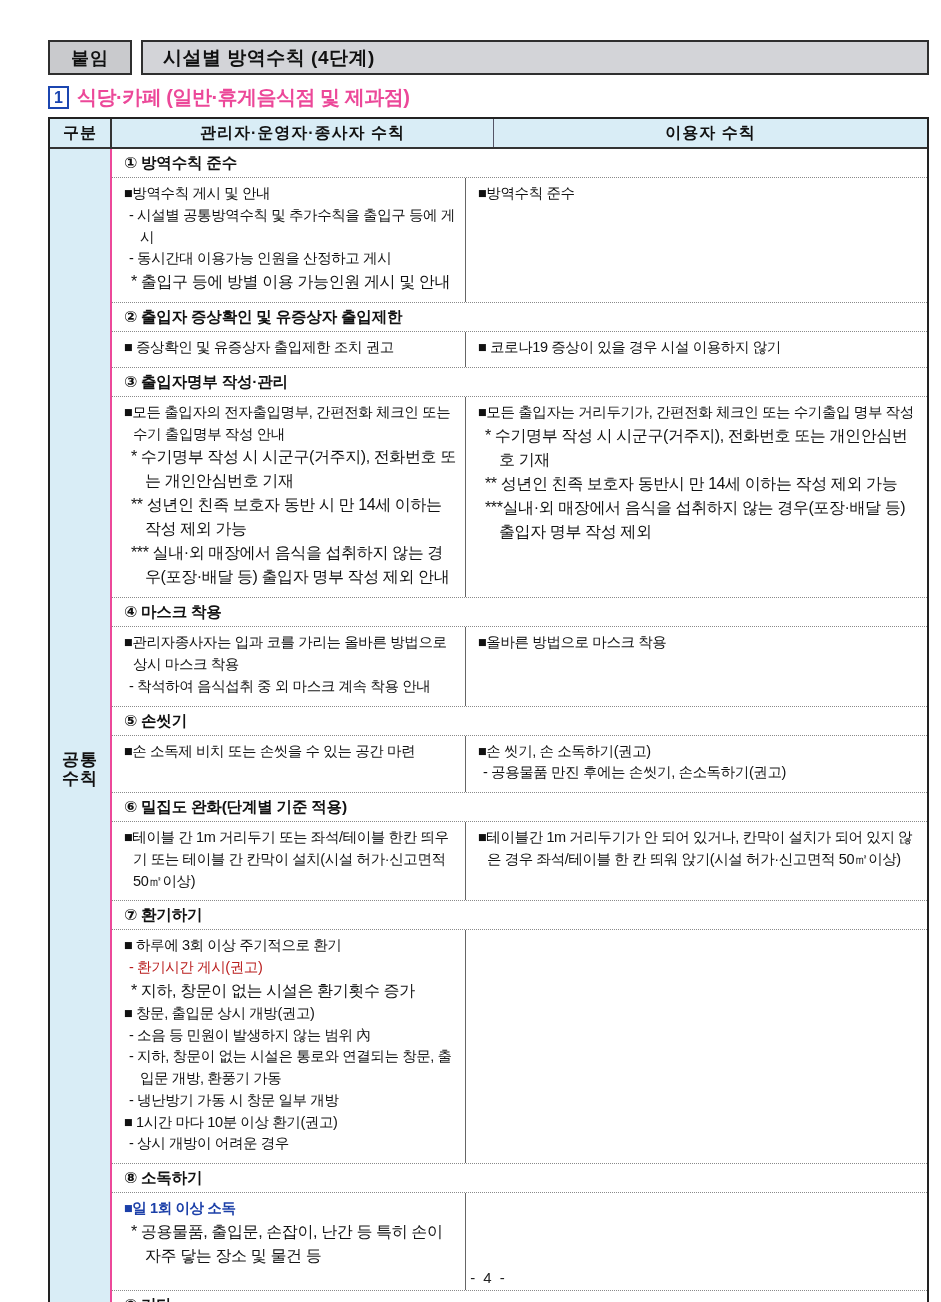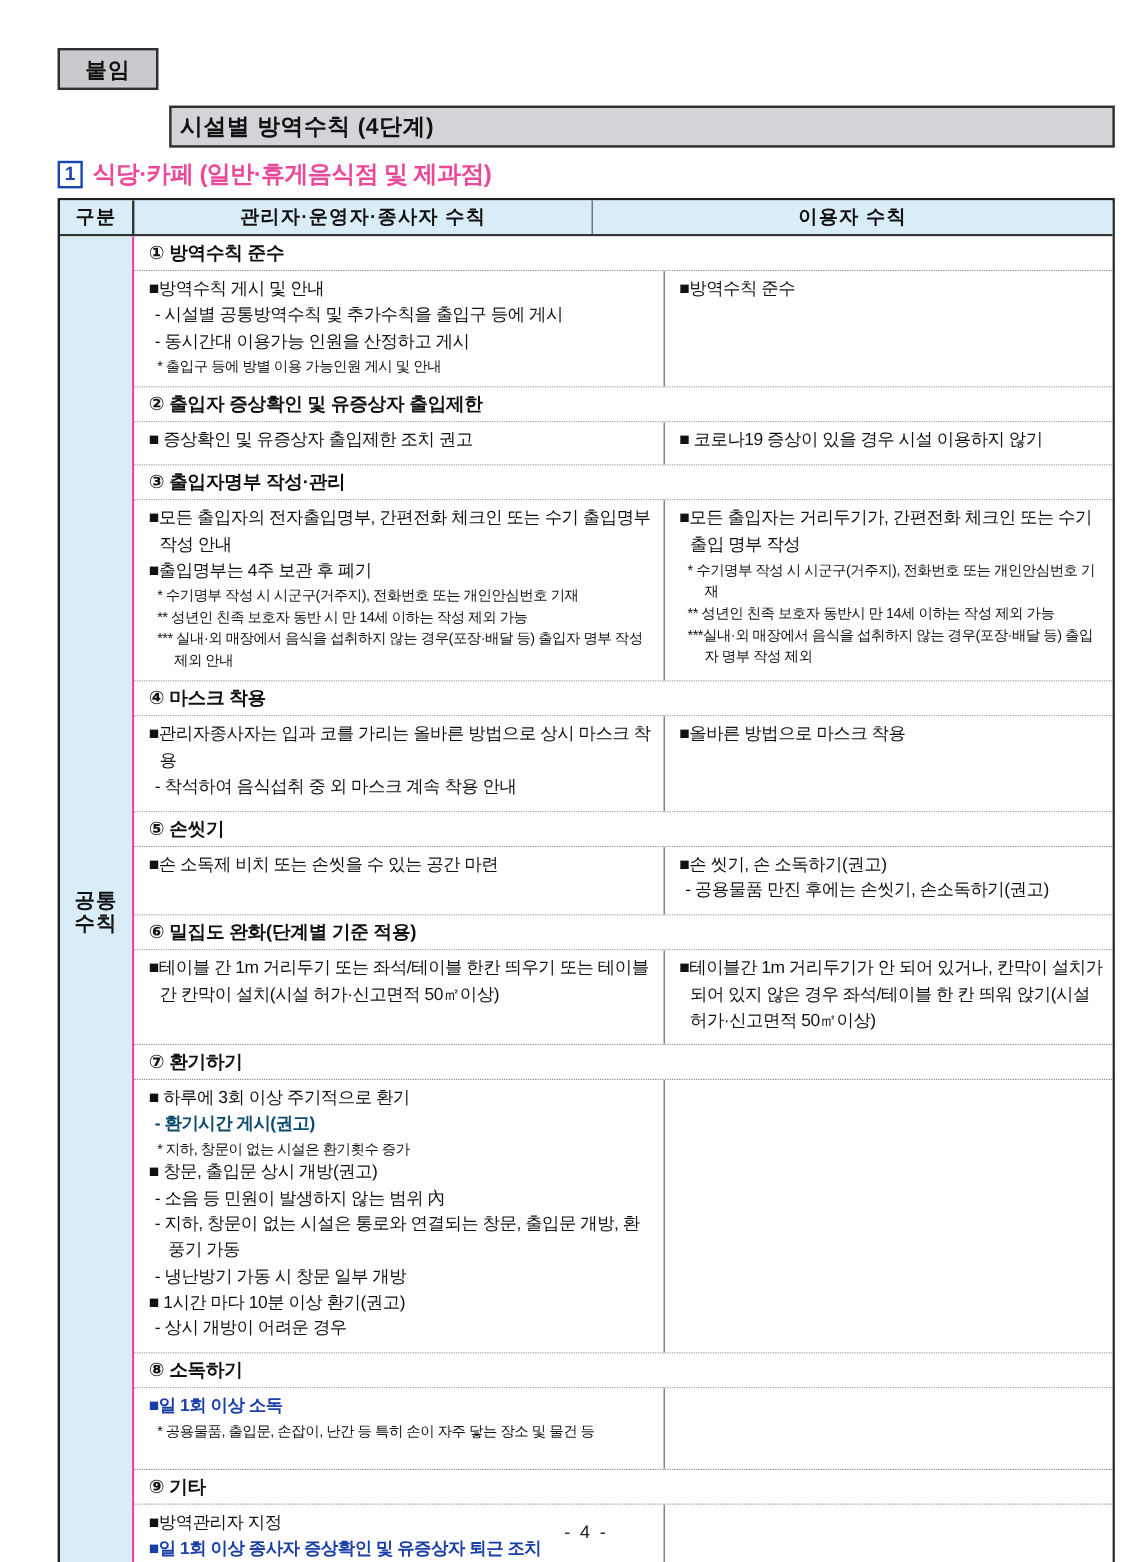--- a/index.html
+++ b/index.html
@@ -6,22 +6,22 @@
   html,body { background:#ffffff; }
   body { font-family:"Liberation Sans","DejaVu Sans",sans-serif; color:#111; }
   .page { position:relative; width:941px; height:1302px; background:#fff; padding:40px 12px 0 48px; overflow:hidden; }
 
   
   .hdr-row { display:flex; gap:9px; width:881px; }
   .attach-box { width:84px; height:35px; background:#c9cacd; border:2px solid #2f2f2f;
                 display:flex; align-items:center; justify-content:center;
                 font-weight:bold; font-size:18px; letter-spacing:1px; }
   .title-box { flex:1; height:35px; background:#d3d4d8; border:2px solid #2f2f2f;
-               display:flex; align-items:center; padding-left:7px;
-               font-weight:bold; font-size:19px; letter-spacing:0.5px;margin-top:48px; }
+               display:flex; align-items:center; padding-left:20px;
+               font-weight:bold; font-size:19px; letter-spacing:0.5px; }
 
   
   .sec-title-row { display:flex; align-items:center; gap:8px; margin:9px 0 6px 0; }
   .sec-num-box { border:2px solid #1b45b0; color:#1b45b0; font-weight:bold; font-size:16px;
                  width:21px; height:23px; display:flex; align-items:center; justify-content:center; }
   .sec-title-text { color:#ec4899; font-weight:bold; font-size:20px; letter-spacing:-0.5px; }
 
   
   .tbl { width:881px; border:2px solid #222; }
   .thead { display:flex; background:#d9edf6; border-bottom:2px solid #333; height:30px; }
@@ -36,28 +36,28 @@
             display:flex; flex-direction:column; justify-content:center; align-items:center;
             font-weight:bold; font-size:17px; line-height:1.1; letter-spacing:1px; }
   .gsecs { flex:1; display:flex; flex-direction:column; }
 
   .sec-head { border-bottom:1px dotted #8a8a8a; padding:4px 10px 3px 12px;
               font-weight:bold; font-size:15.5px; letter-spacing:-0.2px; background:#fff; }
   .sec-row { display:flex; border-bottom:1px dotted #8a8a8a; background:#fff; }
   .gsecs > :last-child { border-bottom:none; }
 
   .cell { padding:5px 8px 8px 8px; }
-  .cell.left  { width:442px; border-right:1px solid #666; }
+  .cell.left  { width:354px; border-right:1px solid #666; }
   .cell.right { flex:1; }
 
   .ln { font-size:14.5px; line-height:1.5; padding-left:13px; text-indent:-9px; letter-spacing:-0.4px; }
   .ln.d { padding-left:20px; text-indent:-11px; }
-  .ln.n { font-size:12px; line-height:1.5; padding-left:25px; text-indent:-14px; }
+  .ln.n { font-size:16px; line-height:1.5; padding-left:25px; text-indent:-14px; }
   .ln.bb { color:#1b3fa8; font-weight:bold; }
-  .ln.db { color:#0c4a6e; font-weight:bold; padding-left:20px; text-indent:-11px; }
+  .ln.db { color:#b91c1c; font-weight:normal; padding-left:20px; text-indent:-11px; }
   .cell.tall { padding-bottom:22px; }
 
   
   .footer { position:absolute; bottom:16px; left:48px; width:881px; text-align:center;
             font-size:15px; letter-spacing:2px; color:#222; }
 </style>
 </head>
 <body>
 
 <div class="page">
@@ -109,21 +109,20 @@
                 <div class="ln b">■ 증상확인 및 유증상자 출입제한 조치 권고</div>
               </div>
               <div class="cell right">
                 <div class="ln b">■ 코로나19 증상이 있을 경우 시설 이용하지 않기</div>
               </div>
             </div>
             <div class="sec-head">③ 출입자명부 작성·관리</div>
             <div class="sec-row">
               <div class="cell left">
                 <div class="ln b">■모든 출입자의 전자출입명부, 간편전화 체크인 또는 수기 출입명부 작성 안내</div>
-                <div class="ln b">■출입명부는 4주 보관 후 폐기</div>
                 <div class="ln n">* 수기명부 작성 시 시군구(거주지), 전화번호 또는 개인안심번호 기재</div>
                 <div class="ln n">** 성년인 친족 보호자 동반 시 만 14세 이하는 작성 제외 가능</div>
                 <div class="ln n">*** 실내·외 매장에서 음식을 섭취하지 않는 경우(포장·배달 등) 출입자 명부 작성 제외 안내</div>
               </div>
               <div class="cell right">
                 <div class="ln b">■모든 출입자는 거리두기가, 간편전화 체크인 또는 수기출입 명부 작성</div>
                 <div class="ln n">* 수기명부 작성 시 시군구(거주지), 전화번호 또는 개인안심번호 기재</div>
                 <div class="ln n">** 성년인 친족 보호자 동반시 만 14세 이하는 작성 제외 가능</div>
                 <div class="ln n">***실내·외 매장에서 음식을 섭취하지 않는 경우(포장·배달 등) 출입자 명부 작성 제외</div>
               </div>

